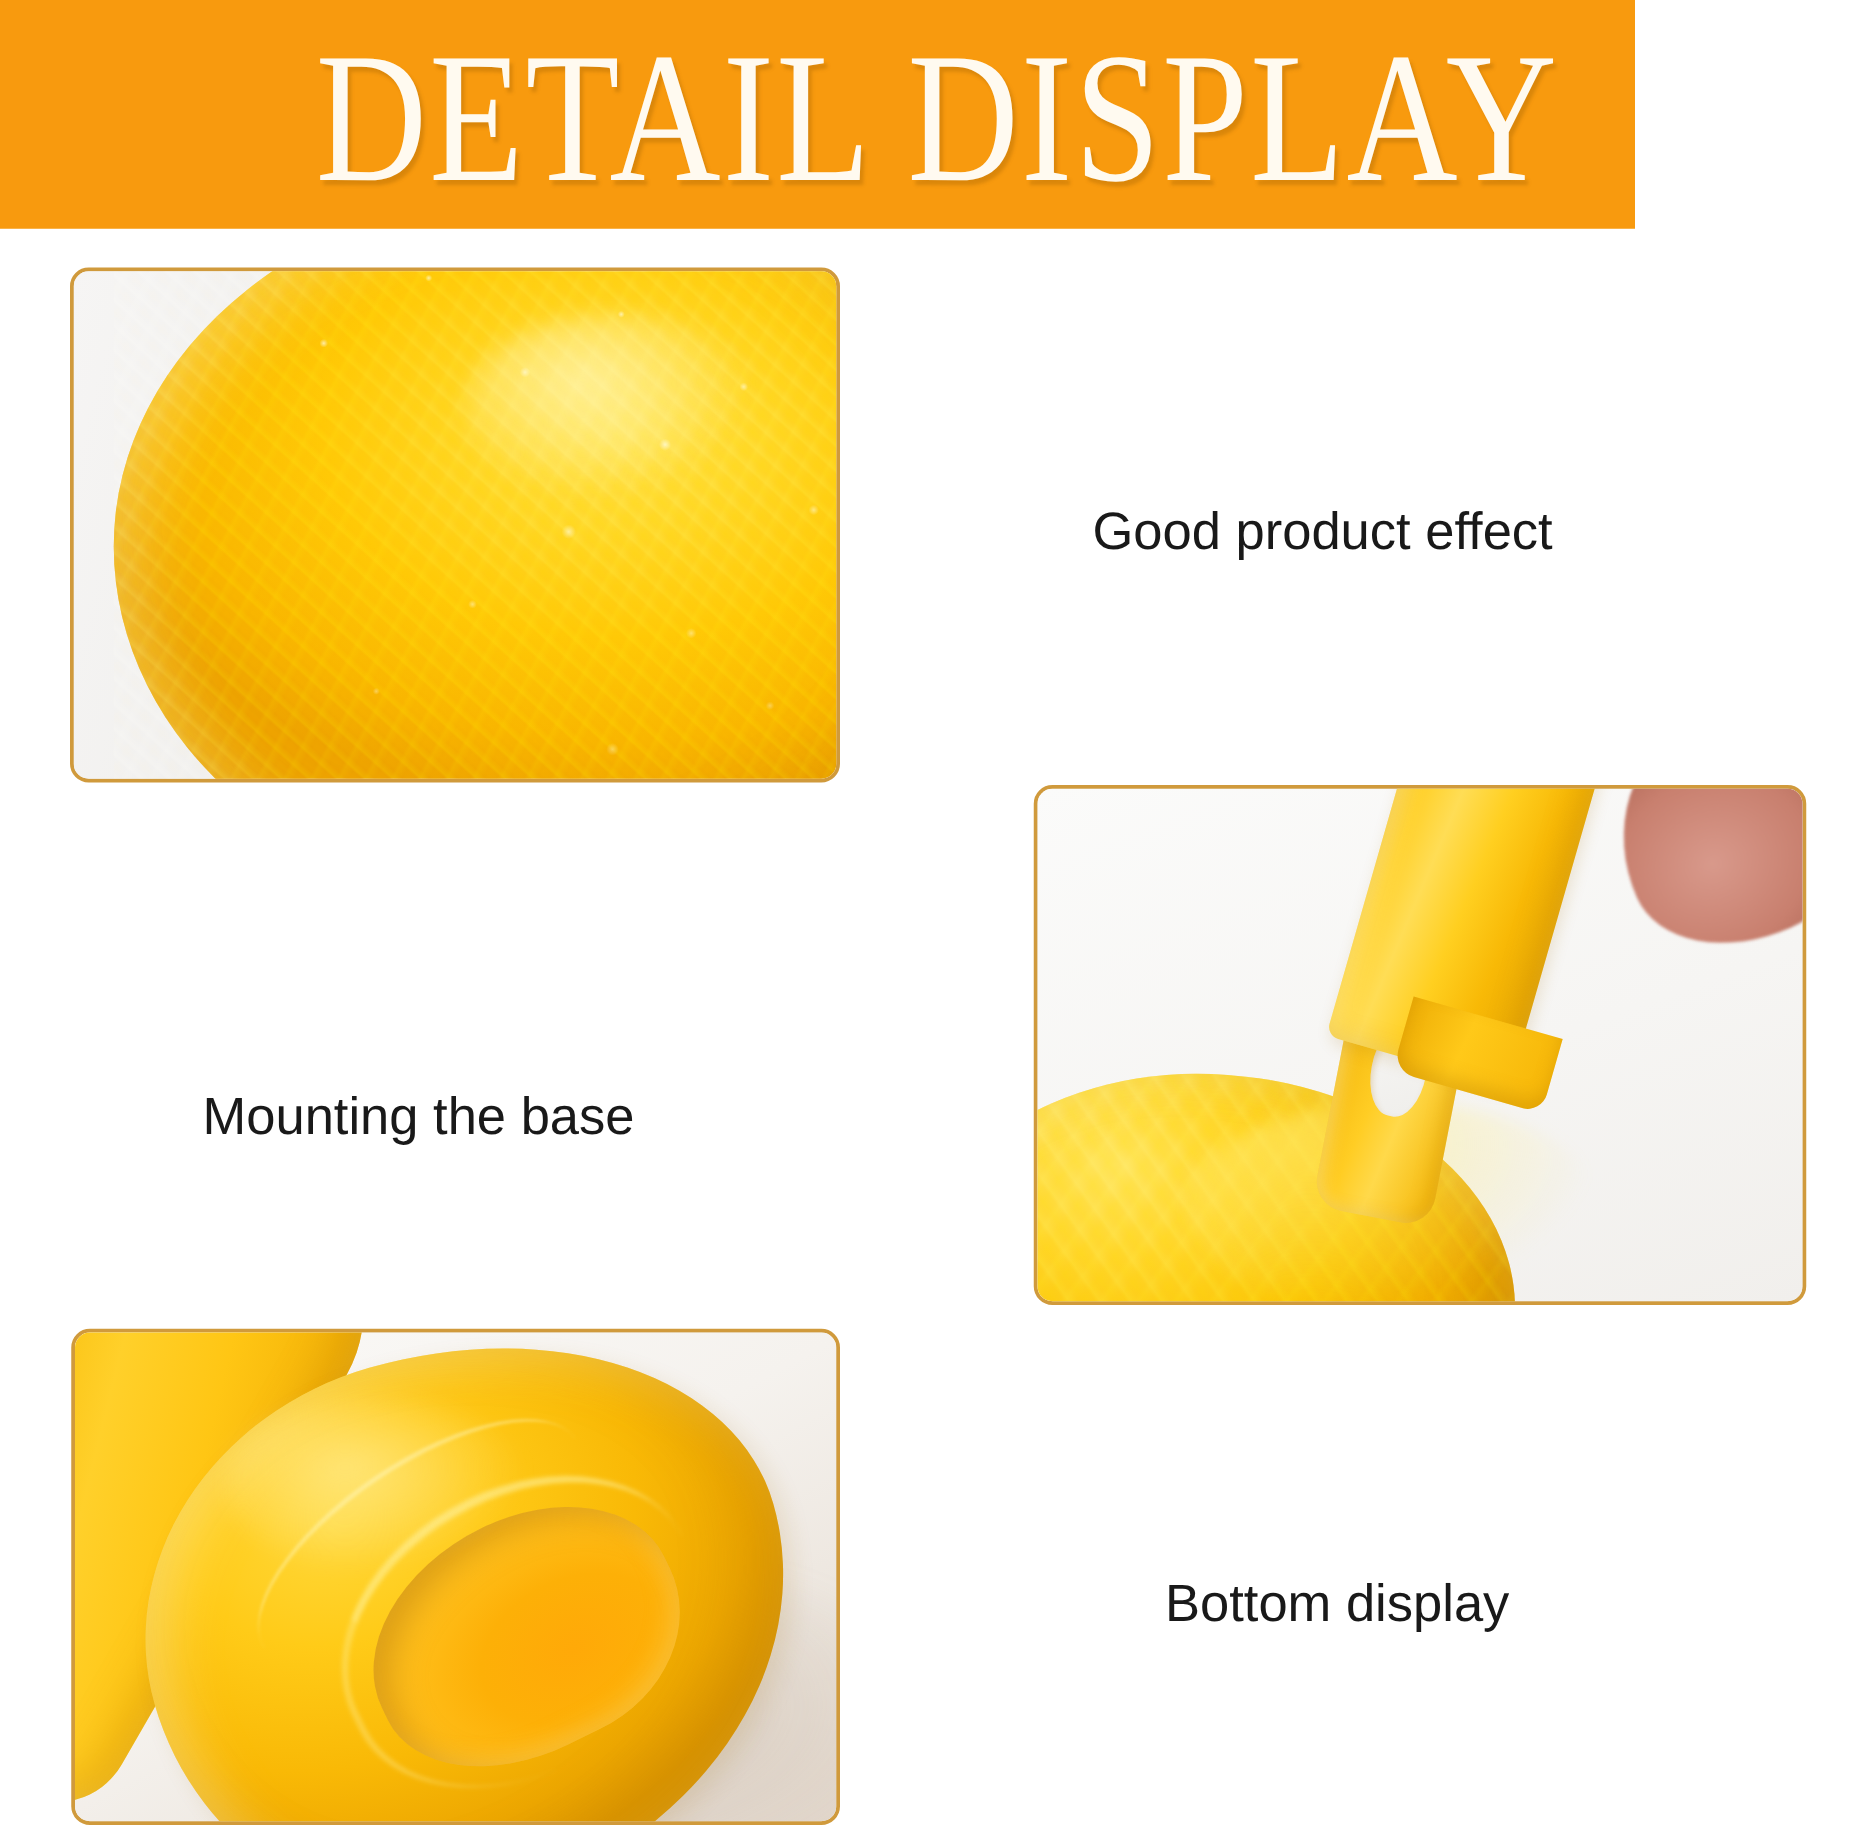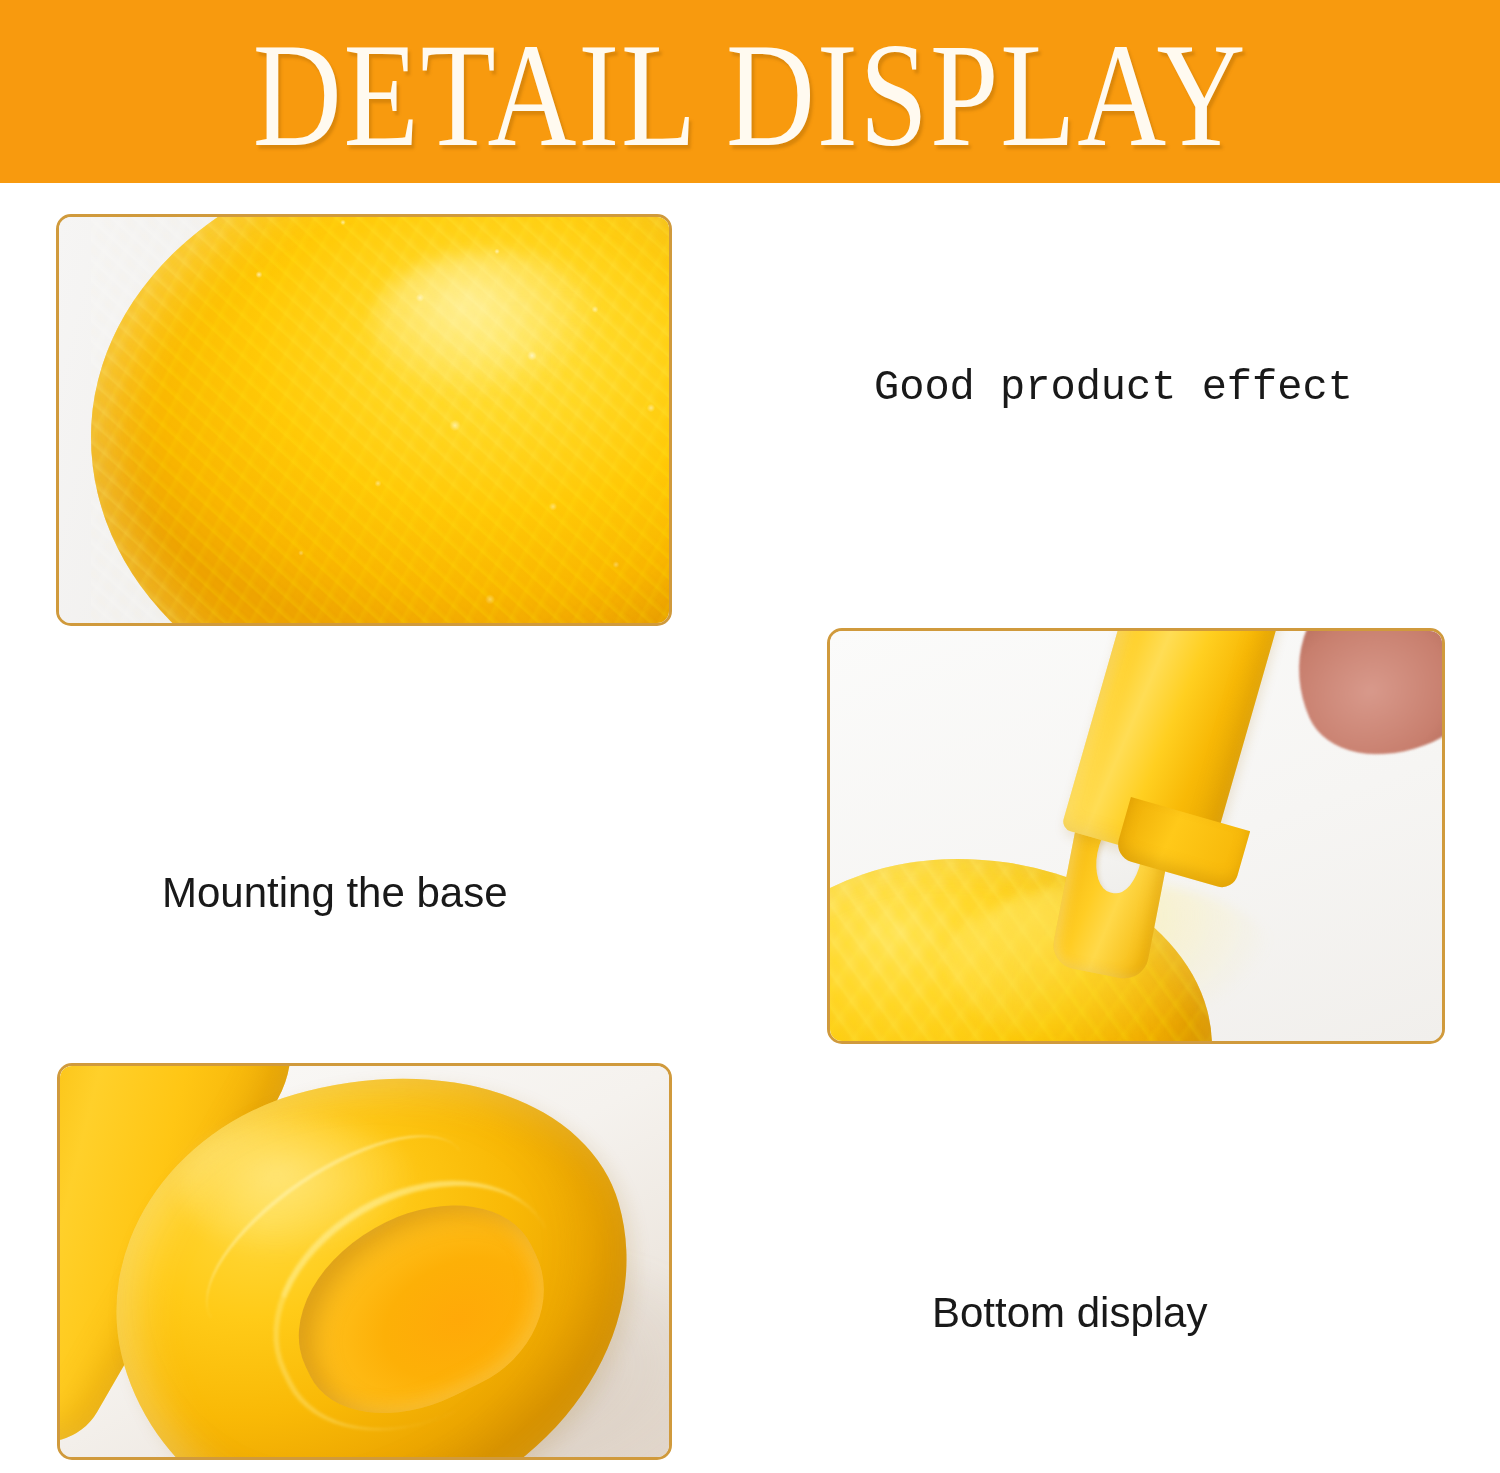--- a/index.html
+++ b/index.html
@@ -16,21 +16,21 @@
     position: relative;
     font-family: "Liberation Sans", sans-serif;
     -webkit-font-smoothing: antialiased;
   }
 
   
   .banner {
     position: absolute;
     left: 0;
     top: 0;
-    width: 1500px;
+    width: 1308px;
     height: 183px;
     background: #f89a0e;
     overflow: hidden;
   }
 
   .banner-title {
     position: absolute;
     left: 0;
     top: 0;
     width: 1500px;
@@ -365,23 +365,23 @@
   
   .caption {
     position: absolute;
     font-family: "Liberation Sans", sans-serif;
     font-size: 42px;
     line-height: 1.18;
     font-weight: 400;
     color: #191919;
     white-space: nowrap;
   }
-  #caption-good-product-effect { left: 874px; top: 364px; font-family: Liberation Mono, monospace; }
+  #caption-good-product-effect { left: 874px; top: 400px; }
   #caption-mounting-the-base   { left: 162px; top: 868px; }
-  #caption-bottom-display      { left: 932px; top: 1288px; }
+  #caption-bottom-display      { left: 932px; top: 1258px; }
 </style>
 </head>
 <body>
 
 <div class="banner">
   <div class="banner-title">DETAIL DISPLAY</div>
 </div>
 
 <div class="card" id="card-product-texture">
   <div class="card-photo">

